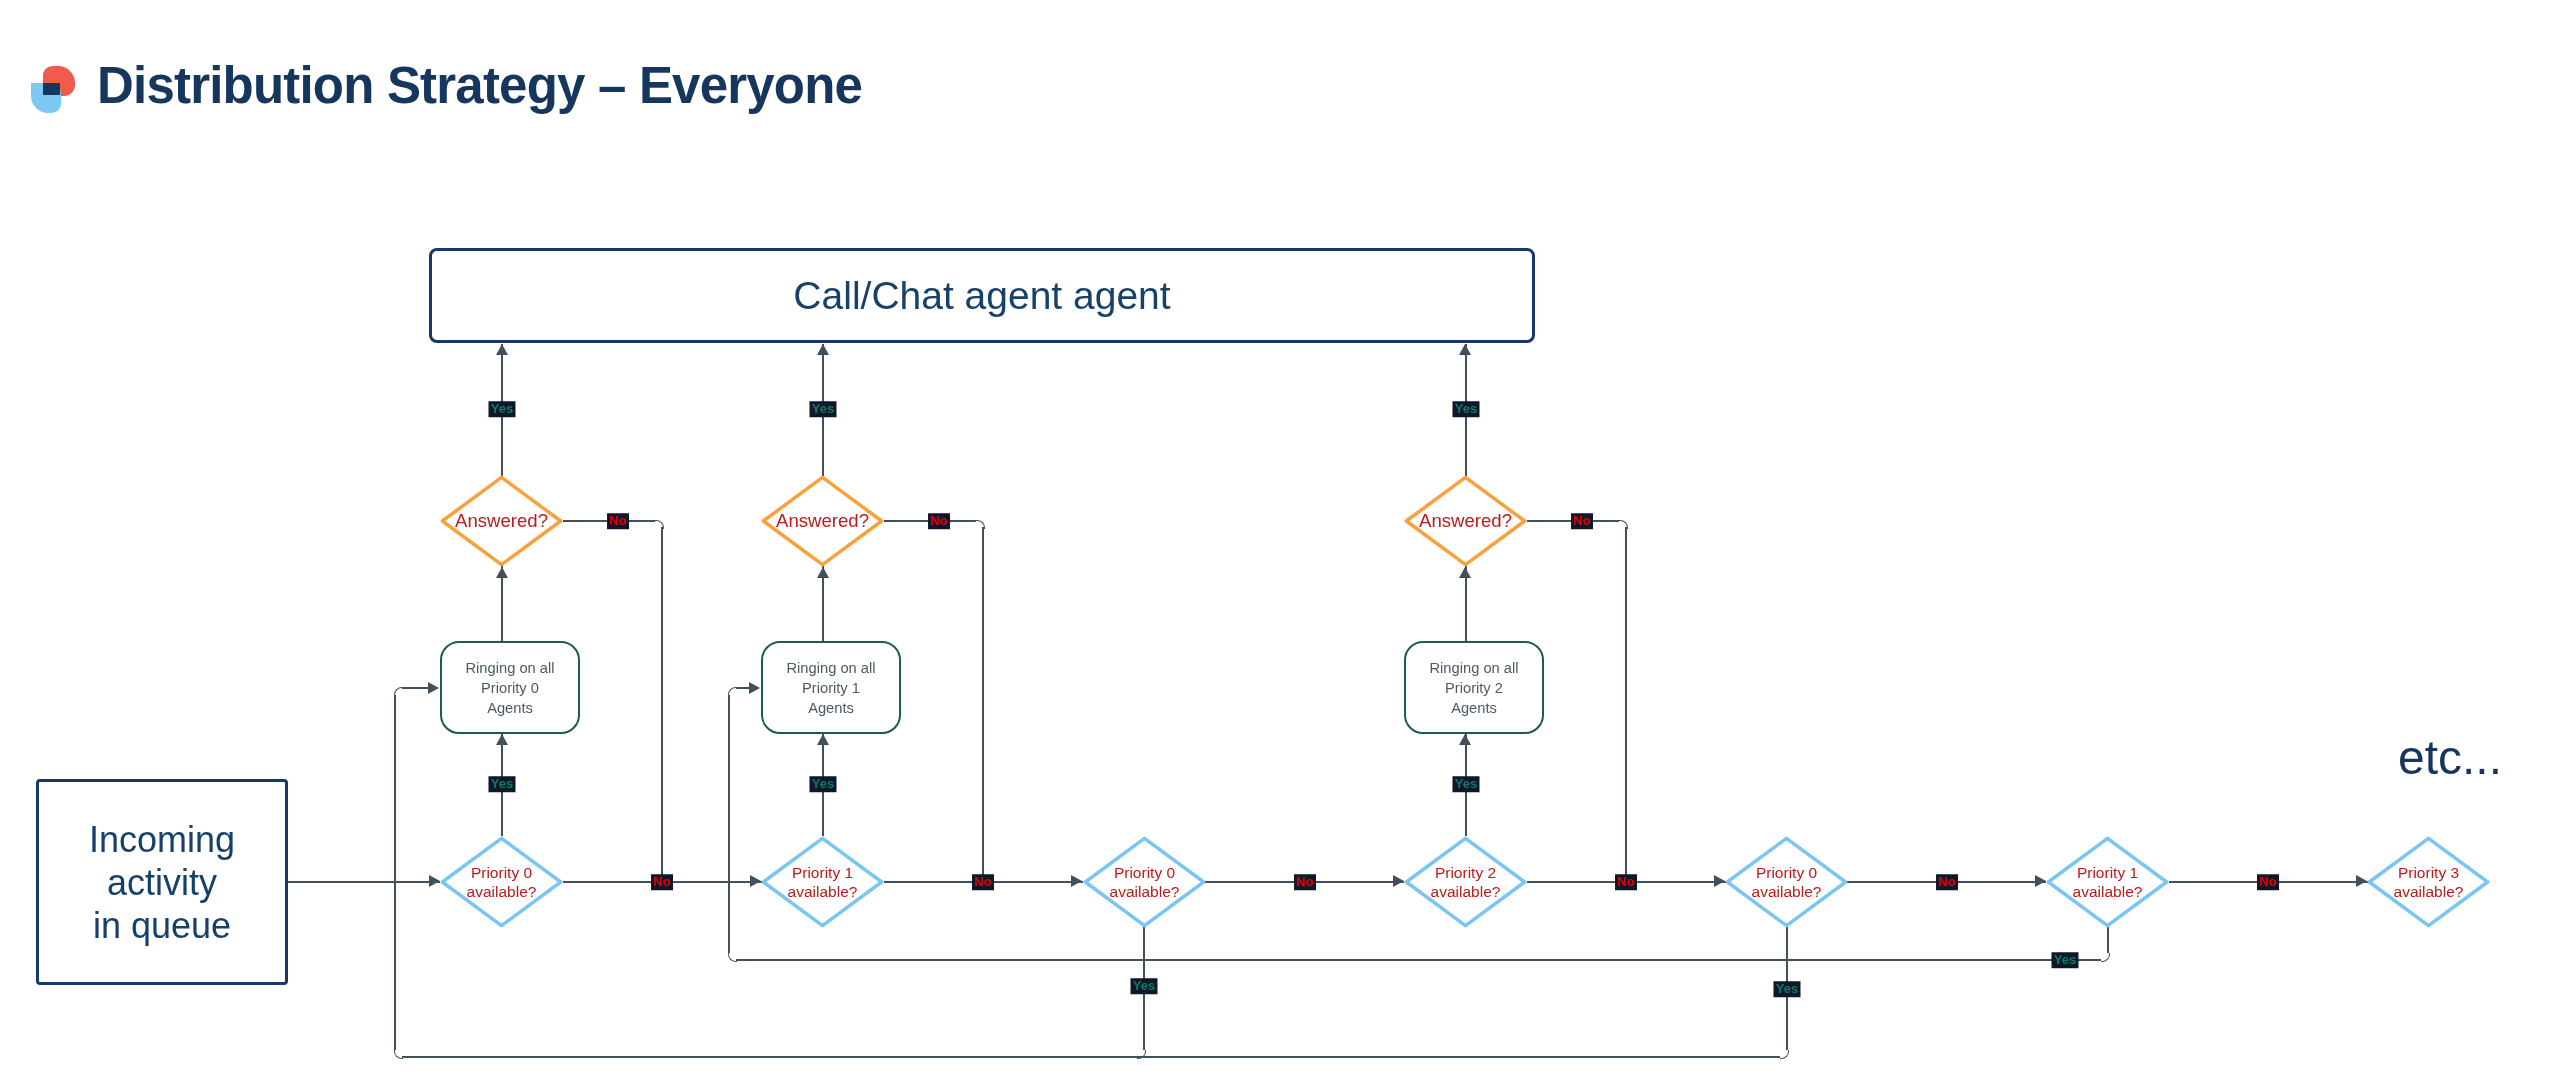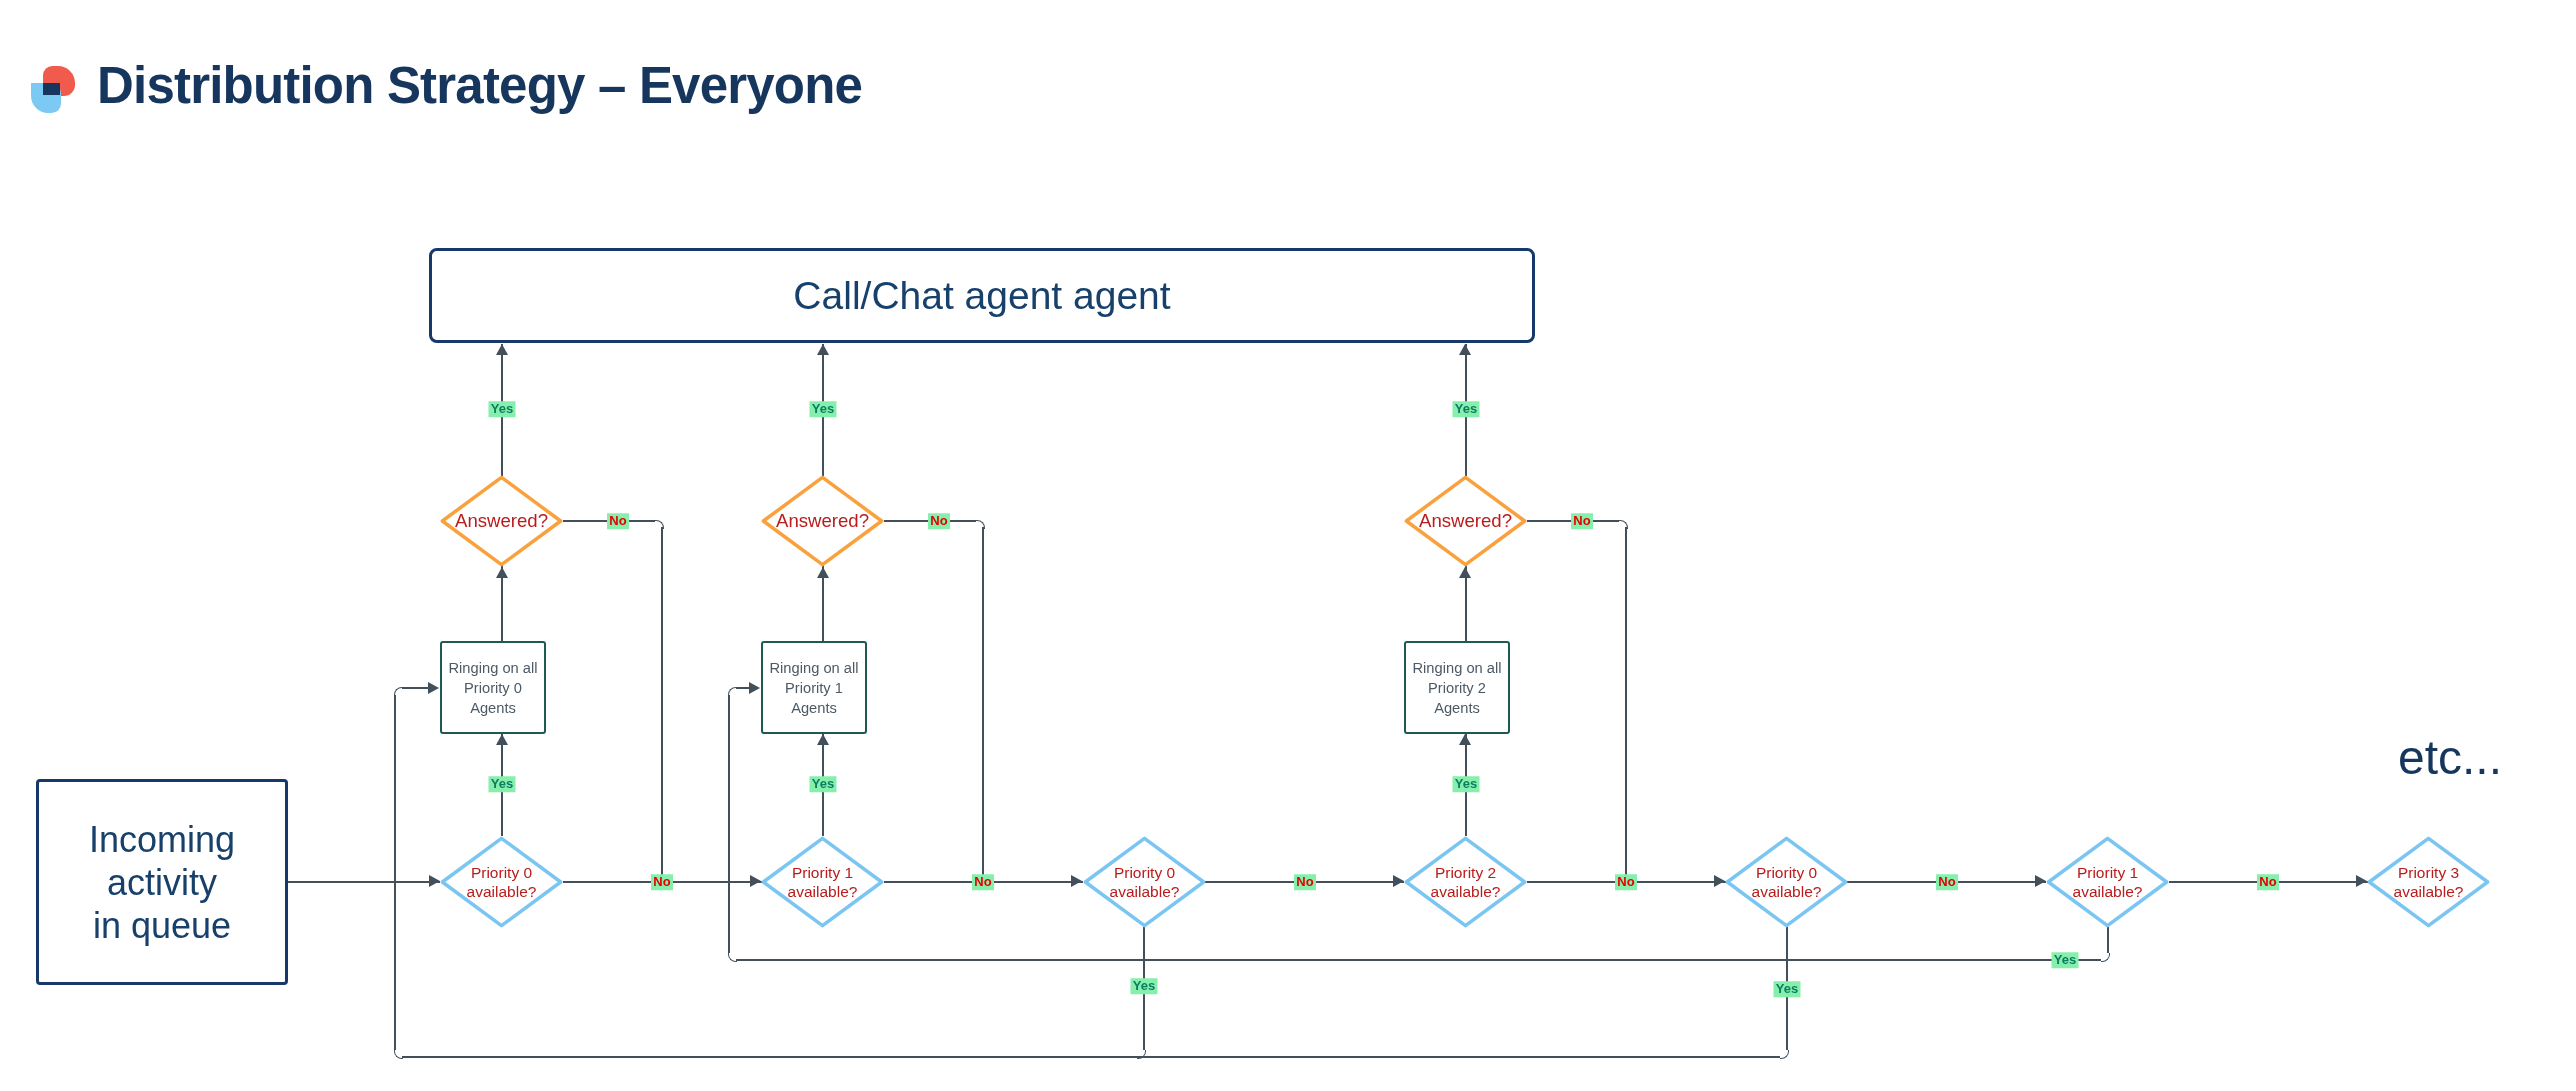--- a/index.html
+++ b/index.html
@@ -19,29 +19,29 @@
   .vl{position:absolute;width:1.6px;background:#42505C;}
   .cor{position:absolute;width:7.8px;height:7.8px;border:0 solid #42505C;}
   .ctr{border-top-width:1.6px;border-right-width:1.6px;border-top-right-radius:7.8px;}
   .cbr{border-bottom-width:1.6px;border-right-width:1.6px;border-bottom-right-radius:7.8px;}
   .cbl{border-bottom-width:1.6px;border-left-width:1.6px;border-bottom-left-radius:7.8px;}
   .ctl{border-top-width:1.6px;border-left-width:1.6px;border-top-left-radius:7.8px;}
   .au{position:absolute;width:0;height:0;border-left:6.2px solid transparent;border-right:6.2px solid transparent;border-bottom:11.6px solid #42505C;}
   .ar{position:absolute;width:0;height:0;border-top:6.2px solid transparent;border-bottom:6.2px solid transparent;border-left:11.6px solid #42505C;}
 
   
-  .lbl{position:absolute;transform:translate(-50%,-50%);background:#86efac;font-weight:bold;font-size:13px;line-height:15.5px;padding:0 2.3px;white-space:nowrap;}
+  .lbl{position:absolute;transform:translate(-50%,-50%);background:#0f172a;font-weight:bold;font-size:13px;line-height:15.5px;padding:0 2.3px;white-space:nowrap;}
   .yes{color:#0A7D62;}
   .no{color:#E60000;}
 
   
   .box{position:absolute;box-sizing:border-box;background:#ffffff;display:flex;flex-direction:column;align-items:center;justify-content:center;text-align:center;}
   .callchat{left:429px;top:248px;width:1106px;height:95px;border:3.1px solid #16386B;border-radius:7.8px;color:#17406B;font-size:39px;}
   .incoming{left:36px;top:779px;width:252px;height:206px;border:3.9px solid #16386B;border-radius:4px;color:#17406B;font-size:36px;line-height:43px;}
-  .ringing{width:106px;height:93px;border:2.7px solid #1D5A52;border-radius:3px;color:#4D5A66;font-size:14.7px;line-height:20px;top:641px;}
+  .ringing{width:140px;height:93px;border:2.7px solid #1D5A52;border-radius:19px;color:#4D5A66;font-size:14.7px;line-height:20px;top:641px;}
   .diamond{position:absolute;width:123px;height:92px;}
   .diamond svg{position:absolute;left:0;top:0;overflow:visible;}
   .answered polygon{stroke:#F9A13C;}
   .priority polygon{stroke:#7AC5F2;}
   .dlabel{position:absolute;left:0;top:0;right:0;bottom:0;display:flex;flex-direction:column;align-items:center;justify-content:center;color:#b91c1c;text-align:center;}
   .answered .dlabel{font-size:18.6px;line-height:22px;}
   .priority .dlabel{font-size:15.5px;line-height:19.4px;}
   .etc{position:absolute;left:2357px;top:730px;width:186px;text-align:center;font-size:48px;color:#17365E;}
 </style>
 </head>

